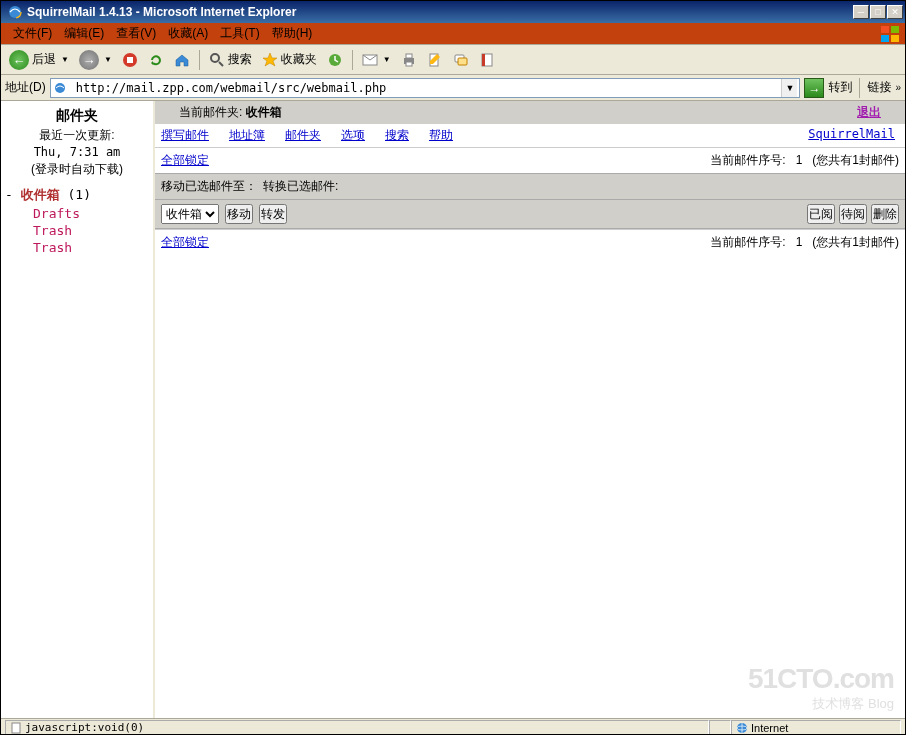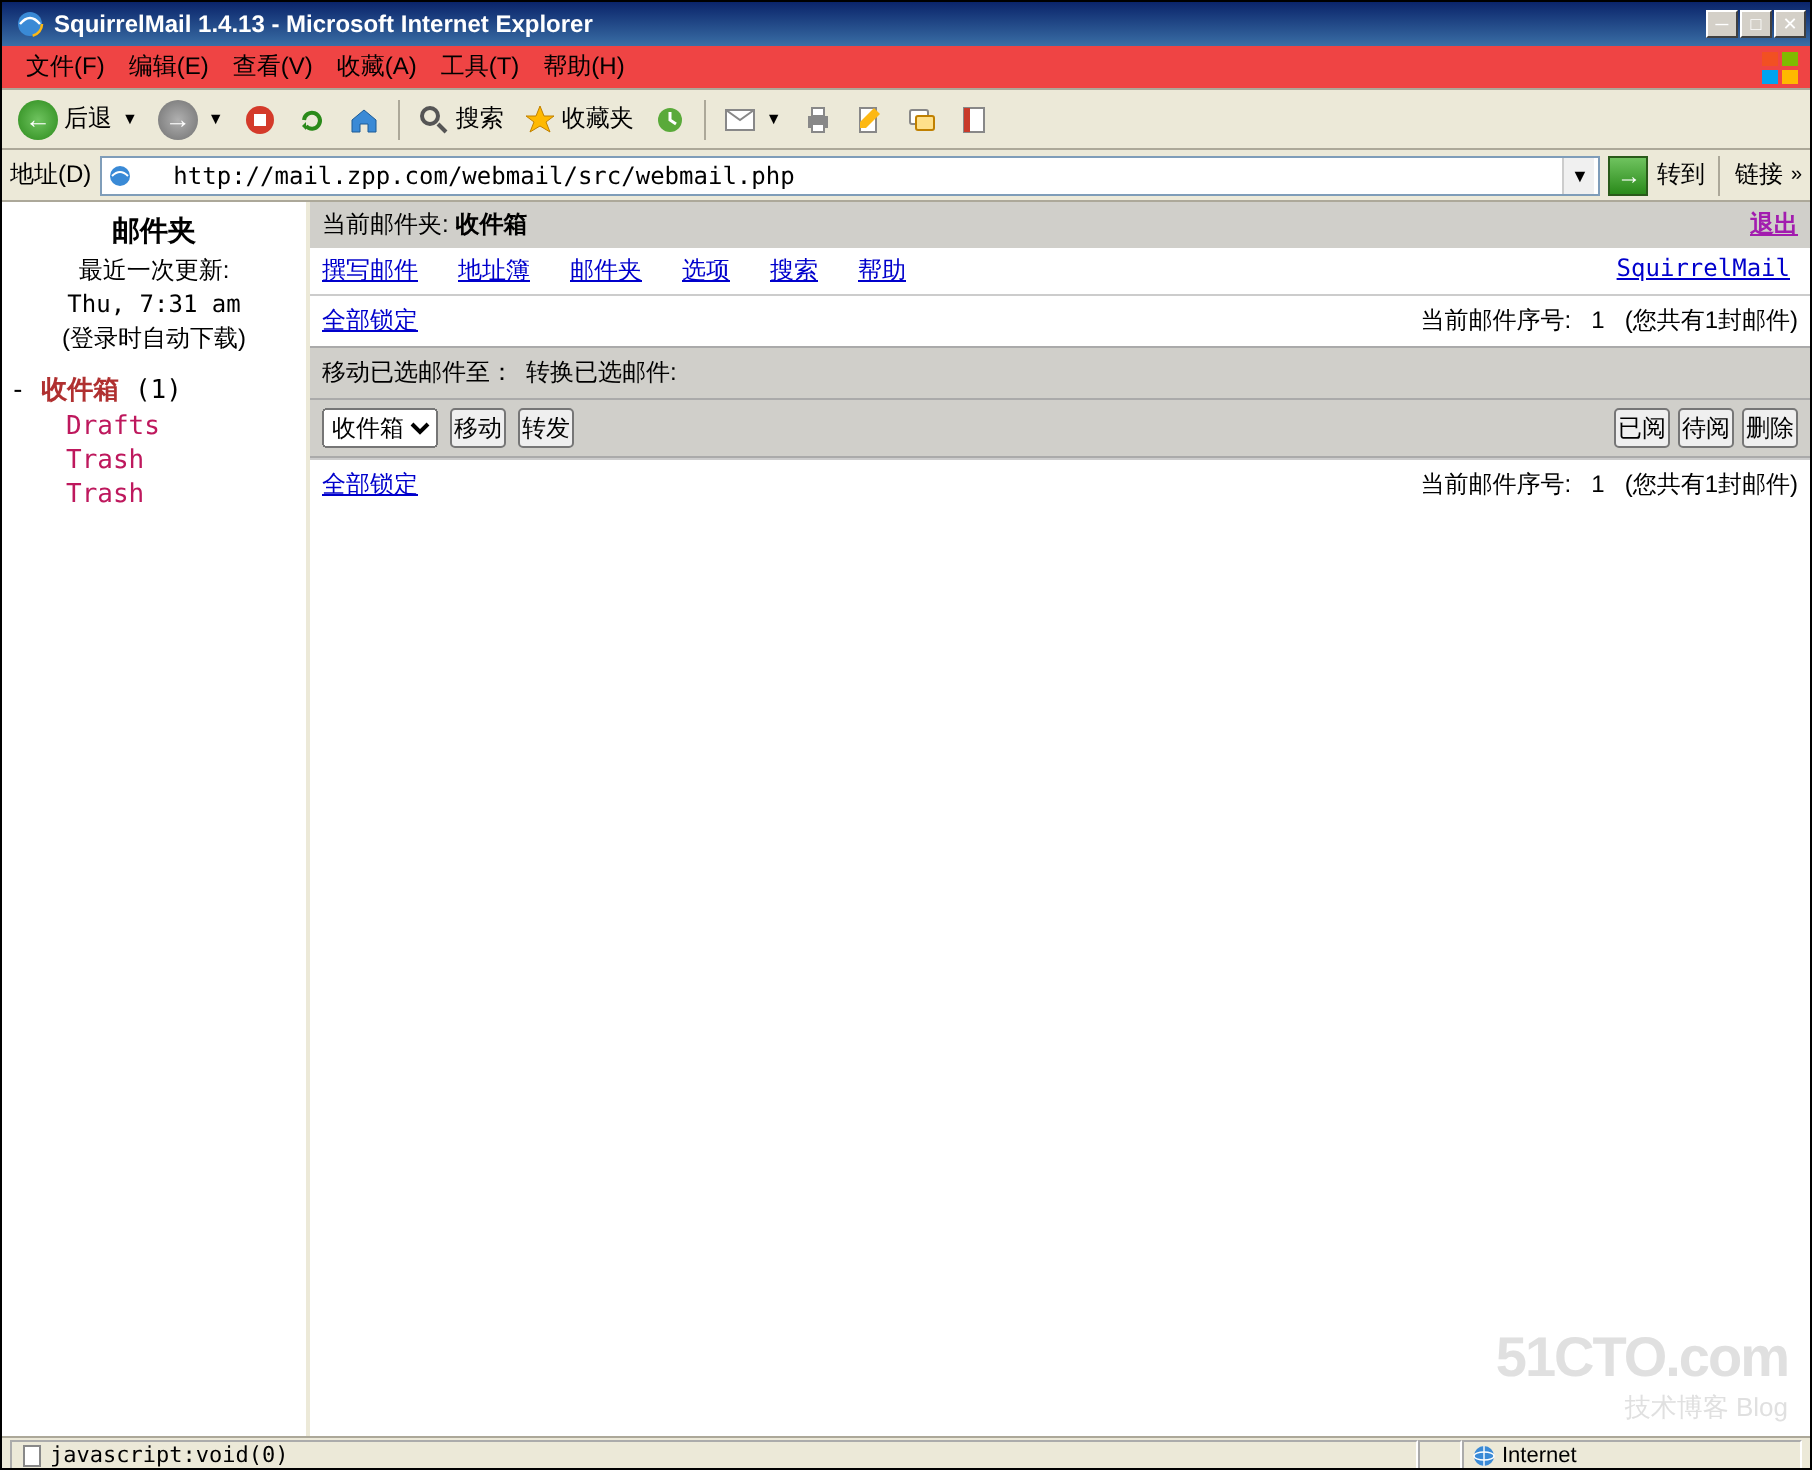--- a/index.html
+++ b/index.html
@@ -6,53 +6,53 @@
 body { font-family: "宋体", SimSun, Arial, sans-serif; font-size: 12px; background: #fff; overflow: hidden; width: 906px; height: 735px; border: 1px solid #000; }
 
 
 .titlebar { background: linear-gradient(#0a246a, #3a6ea5); height: 22px; display: flex; align-items: center; color: #fff; padding: 0 2px; }
 .titlebar .ie-icon { width: 16px; height: 16px; margin: 0 4px; }
 .titlebar .title-text { flex: 1; font-weight: bold; font-family: "宋体", SimSun, sans-serif; font-size: 12px; }
 .win-btns { display: flex; gap: 1px; }
 .win-btn { width: 16px; height: 14px; background: #d4d0c8; border: 1px solid #fff; border-right-color: #404040; border-bottom-color: #404040; font-size: 9px; text-align: center; line-height: 12px; cursor: pointer; font-family: Arial; }
 
 
-.menubar { background: #ef4444; height: 22px; display: flex; align-items: center; border-bottom: 1px solid #aca899; padding-left: 6px; }
+.menubar { background: #c2410c; height: 22px; display: flex; align-items: center; border-bottom: 1px solid #aca899; padding-left: 6px; }
 .menubar .menu { padding: 2px 6px; cursor: pointer; }
 .menubar .win-logo { margin-left: auto; width: 28px; height: 22px; display: flex; align-items: center; justify-content: center; }
 
 
 .toolbar { background: #ece9d8; height: 30px; display: flex; align-items: center; border-bottom: 1px solid #aca899; padding: 0 4px; gap: 2px; }
 .tb-btn { display: flex; align-items: center; height: 24px; padding: 0 4px; cursor: pointer; border-radius: 2px; gap: 3px; }
 .sep { width: 1px; height: 20px; background: #aca899; margin: 0 3px; }
 .circ { width: 20px; height: 20px; border-radius: 50%; display: inline-flex; align-items: center; justify-content: center; color: #fff; font-size: 13px; }
 .circ.green { background: radial-gradient(#6fc35f,#2a8a1a); }
 .circ.gray  { background: radial-gradient(#b0b0b0,#707070); }
 .ic { width: 16px; height: 16px; display: inline-block; }
 .dd { font-size: 8px; margin-left: 2px; color: #000; }
 
 
 .addrbar { background: #ece9d8; height: 26px; display: flex; align-items: center; border-bottom: 1px solid #aca899; padding: 0 4px; gap: 4px; }
-.addr-input { flex: 1; height: 20px; background: #fff; border: 1px solid #7f9db9; display: flex; align-items: center; padding: 0 2px; gap: 20px; }
+.addr-input { flex: 1; height: 20px; background: #fff; border: 1px solid #7f9db9; display: flex; align-items: center; padding: 0 2px; gap: 9px; }
 .addr-input input { flex: 1; border: none; outline: none; font-family: monospace; font-size: 12px; }
 .go-btn { width: 20px; height: 20px; background: linear-gradient(#6fc35f,#2a8a1a); border: 1px solid #2a5a1a; display: flex; align-items: center; justify-content: center; color: #fff; font-size: 12px; cursor: pointer; }
 .addr-dd { width: 16px; height: 18px; background: #f0f0f0; border-left: 1px solid #ccc; text-align: center; font-size: 9px; line-height: 18px; cursor: pointer; }
 
 
 .main { display: flex; height: 617px; }
 .left { width: 154px; border-right: 2px solid #ece9d8; padding: 6px 4px; text-align: center; overflow: hidden; }
 .left h3 { font-size: 14px; font-weight: bold; margin-bottom: 2px; }
 .left .upd { font-size: 12px; line-height: 1.4; }
 .left .fld { text-align: left; margin-top: 8px; font-family: monospace; font-size: 13px; }
 .left .fld .row { padding: 1px 0; }
 .left .fld .inbox { color: #b03030; font-weight: bold; }
 .left .fld .sub { color: #be185d; padding-left: 28px; }
 
 .right { flex: 1; display: flex; flex-direction: column; }
-.hdr { background: #d0cfca; padding: 3px 6px; display: flex; }
+.hdr { background: #d0cfca; padding: 3px 24px; display: flex; }
 .hdr .cf { font-weight: normal; }
 .hdr b { font-weight: bold; }
 .hdr .signout { margin-left: auto; color: #a21caf; text-decoration: underline; font-weight: bold; cursor: pointer; }
 
 .nav { background: #fff; padding: 3px 6px; display: flex; }
 .nav a { color: #0000cc; text-decoration: underline; margin-right: 20px; cursor: pointer; }
 .nav .brand { margin-left: auto; margin-right: 4px; color: #0000cc; text-decoration: underline; cursor: pointer; font-family: monospace; }
 
 .bar { display: flex; padding: 4px 6px; border-top: 1px solid #ccc; font-size: 12px; }
 .bar a { color: #0000cc; text-decoration: underline; cursor: pointer; }

